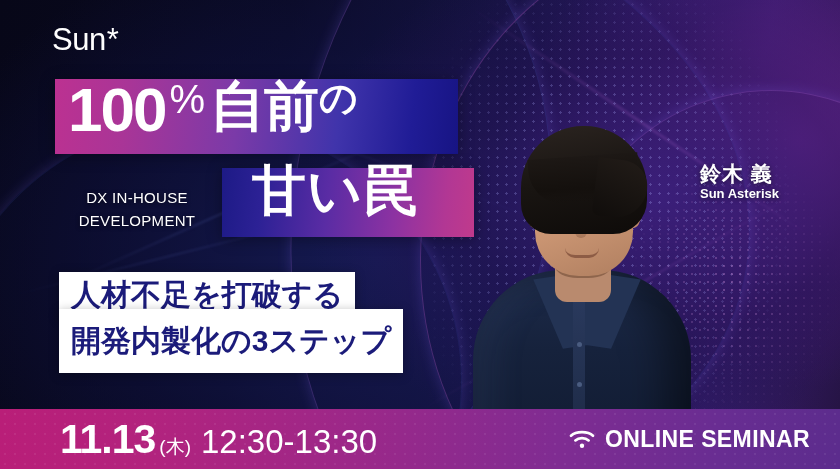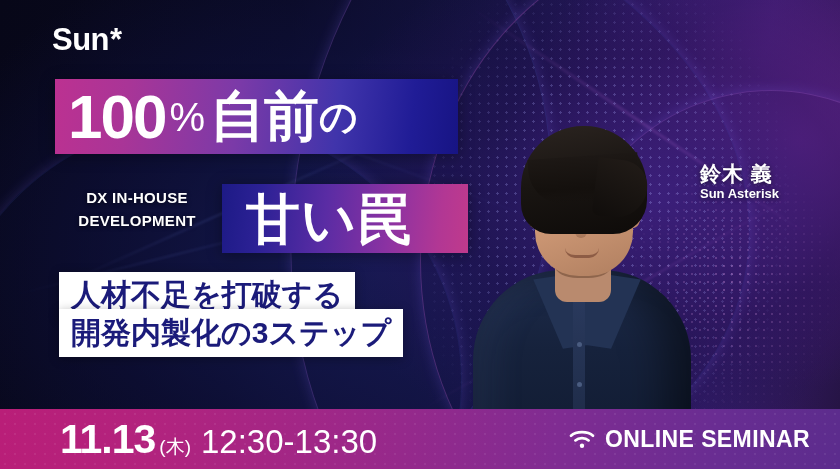--- a/index.html
+++ b/index.html
@@ -65,72 +65,73 @@
     left:600px;top:150px;width:240px;height:300px;
     background-image:radial-gradient(rgba(255,180,255,0.30) 1px, rgba(0,0,0,0) 1.3px);
     background-size:8px 8px;
     -webkit-mask-image:radial-gradient(ellipse 60% 60% at 55% 45%, #000 0%, rgba(0,0,0,0) 75%);
     mask-image:radial-gradient(ellipse 60% 60% at 55% 45%, #000 0%, rgba(0,0,0,0) 75%);
   }
 
   
   .logo{
     position:absolute;left:52px;top:24px;
-    color:#fff;font-size:31px;font-weight:bold;
+    color:#fff;font-size:31px;font-weight:normal;
     letter-spacing:-0.5px;line-height:1;
     display:flex;align-items:flex-start;
   }
   .logo .star{font-size:31px;line-height:1;margin-left:1px;}
 
   
   .band{
     position:absolute;
-    display:flex;align-items:center;
+    display:flex;
     color:#fff;
     white-space:nowrap;
     box-shadow:0 2px 14px rgba(0,0,0,.35);
   }
   .band1{
     left:55px;top:79px;width:390px;height:75px;
     background:linear-gradient(96deg,#bc3191 0%,#a93597 18%,#7b3aa8 45%,#4034ab 70%,#201c96 88%,#171484 100%);
     padding-left:13px;
   }
   .band1 .num{
     font-size:62px;font-weight:bold;line-height:1;letter-spacing:-2px;
   }
   .band1 .pct{font-size:40px;font-weight:500;line-height:1;margin:0 2px 0 4px;}
   .band1 .jp{font-size:55px;font-weight:bold;line-height:1;letter-spacing:-1px;margin-left:3px;}
   .band1 .jp-small{font-size:38px;font-weight:bold;line-height:1;margin-left:1px;}
 
   .band2{
-    left:222px;top:184px;width:222px;height:69px;
+    left:222px;top:168px;width:222px;height:69px;
     background:linear-gradient(96deg,#1d1a86 0%,#2c2195 16%,#5a2ca4 42%,#8c32a2 68%,#b23794 88%,#c03a8c 100%);
-    padding-left:24px;
+    padding-left:30px;
+    font-family:Liberation Mono, monospace;
   }
   .band2 .jp{font-size:54px;font-weight:bold;line-height:1;letter-spacing:1px;}
 
   .dx{
     position:absolute;left:63px;top:186px;width:148px;
-    color:#ffffff;font-size:15px;font-weight:bold;
+    color:#ffffff;font-size:15px;font-weight:normal;
     line-height:1.55;text-align:center;letter-spacing:.3px;
     text-shadow:0 1px 4px rgba(0,0,0,.6);
   }
 
   
   .sub{
     position:absolute;
     background:#ffffff;
     color:#1b1b7a;
     font-weight:bold;
     white-space:nowrap;
     display:flex;align-items:center;
     box-shadow:0 2px 10px rgba(0,0,0,.3);
   }
   .sub1{left:59px;top:272px;height:38px;padding:4px 12px;font-size:30px;letter-spacing:0px;}
-  .sub2{left:59px;top:309px;height:40px;padding:4px 12px;font-size:30px;letter-spacing:0px;}
+  .sub2{left:59px;top:309px;height:40px;padding:12px 12px;font-size:30px;letter-spacing:0px;}
 
   
   .portrait{
     position:absolute;
     left:455px;top:52px;width:250px;height:417px;
   }
   .p-body{
     position:absolute;left:18px;top:218px;width:218px;height:200px;
     background:linear-gradient(180deg,#1d2b4a 0%,#16223c 40%,#101a30 100%);
     border-radius:90px 90px 0 0;

